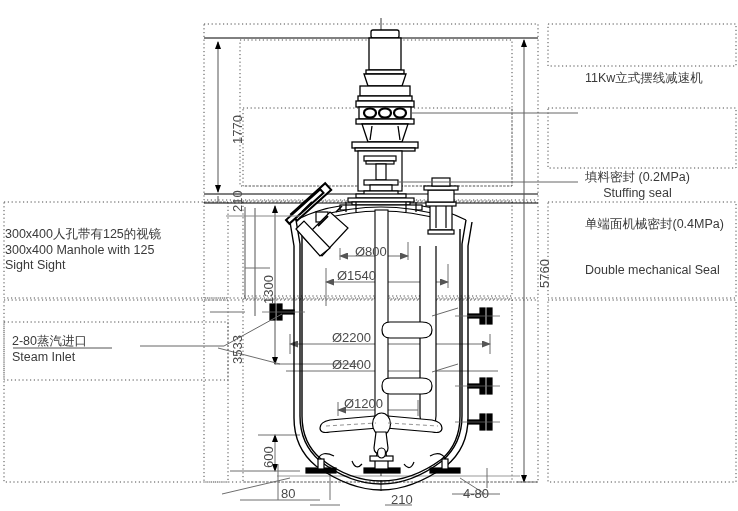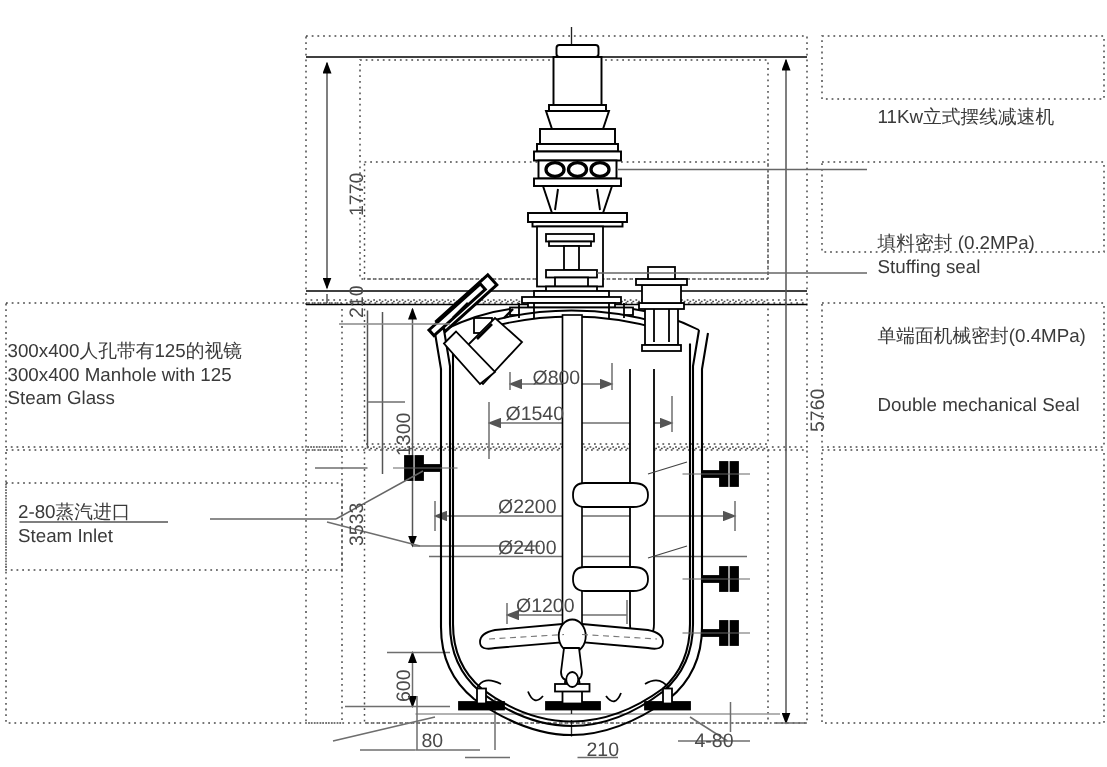--- a/index.html
+++ b/index.html
@@ -240,37 +240,37 @@
     <line x1="140" y1="330" x2="224" y2="330" stroke="#666"></line>
     <line x1="224" y1="330" x2="282" y2="298" stroke="#666"></line>
     <line x1="13" y1="332" x2="112" y2="332" stroke="#555"></line>
   </g>
 </svg>
 
 <div class="lbl" style="left:585px;top:55px;">
   <div class="cn">11Kw立式摆线减速机</div>
 </div>
 
-<div class="lbl" style="left:585px;top:139px;">
+<div class="lbl" style="left:585px;top:154px;text-align:center;">
   <div class="cn">填料密封 (0.2MPa)</div>
   <div>Stuffing seal</div>
 </div>
 
 <div class="lbl" style="left:585px;top:201px;">
   <div class="cn">单端面机械密封(0.4MPa)</div>
 </div>
 
 <div class="lbl" style="left:585px;top:247px;">
   <div>Double mechanical Seal</div>
 </div>
 
 <div class="lbl" style="left:5px;top:211px;">
   <div class="cn">300x400人孔带有125的视镜</div>
   <div>300x400 Manhole with 125</div>
-  <div>Steam Glass</div>
+  <div>Sight Sight</div>
 </div>
 
 <div class="lbl" style="left:12px;top:318px;">
   <div class="cn">2-80蒸汽进口</div>
   <div>Steam Inlet</div>
 </div>
 
 <div class="dimtxt vert" style="left:230px;top:128px;transform:rotate(-90deg);">1770</div>
 <div class="dimtxt vert" style="left:230px;top:196px;transform:rotate(-90deg);">210</div>
 <div class="dimtxt vert" style="left:261px;top:288px;transform:rotate(-90deg);">1300</div>

